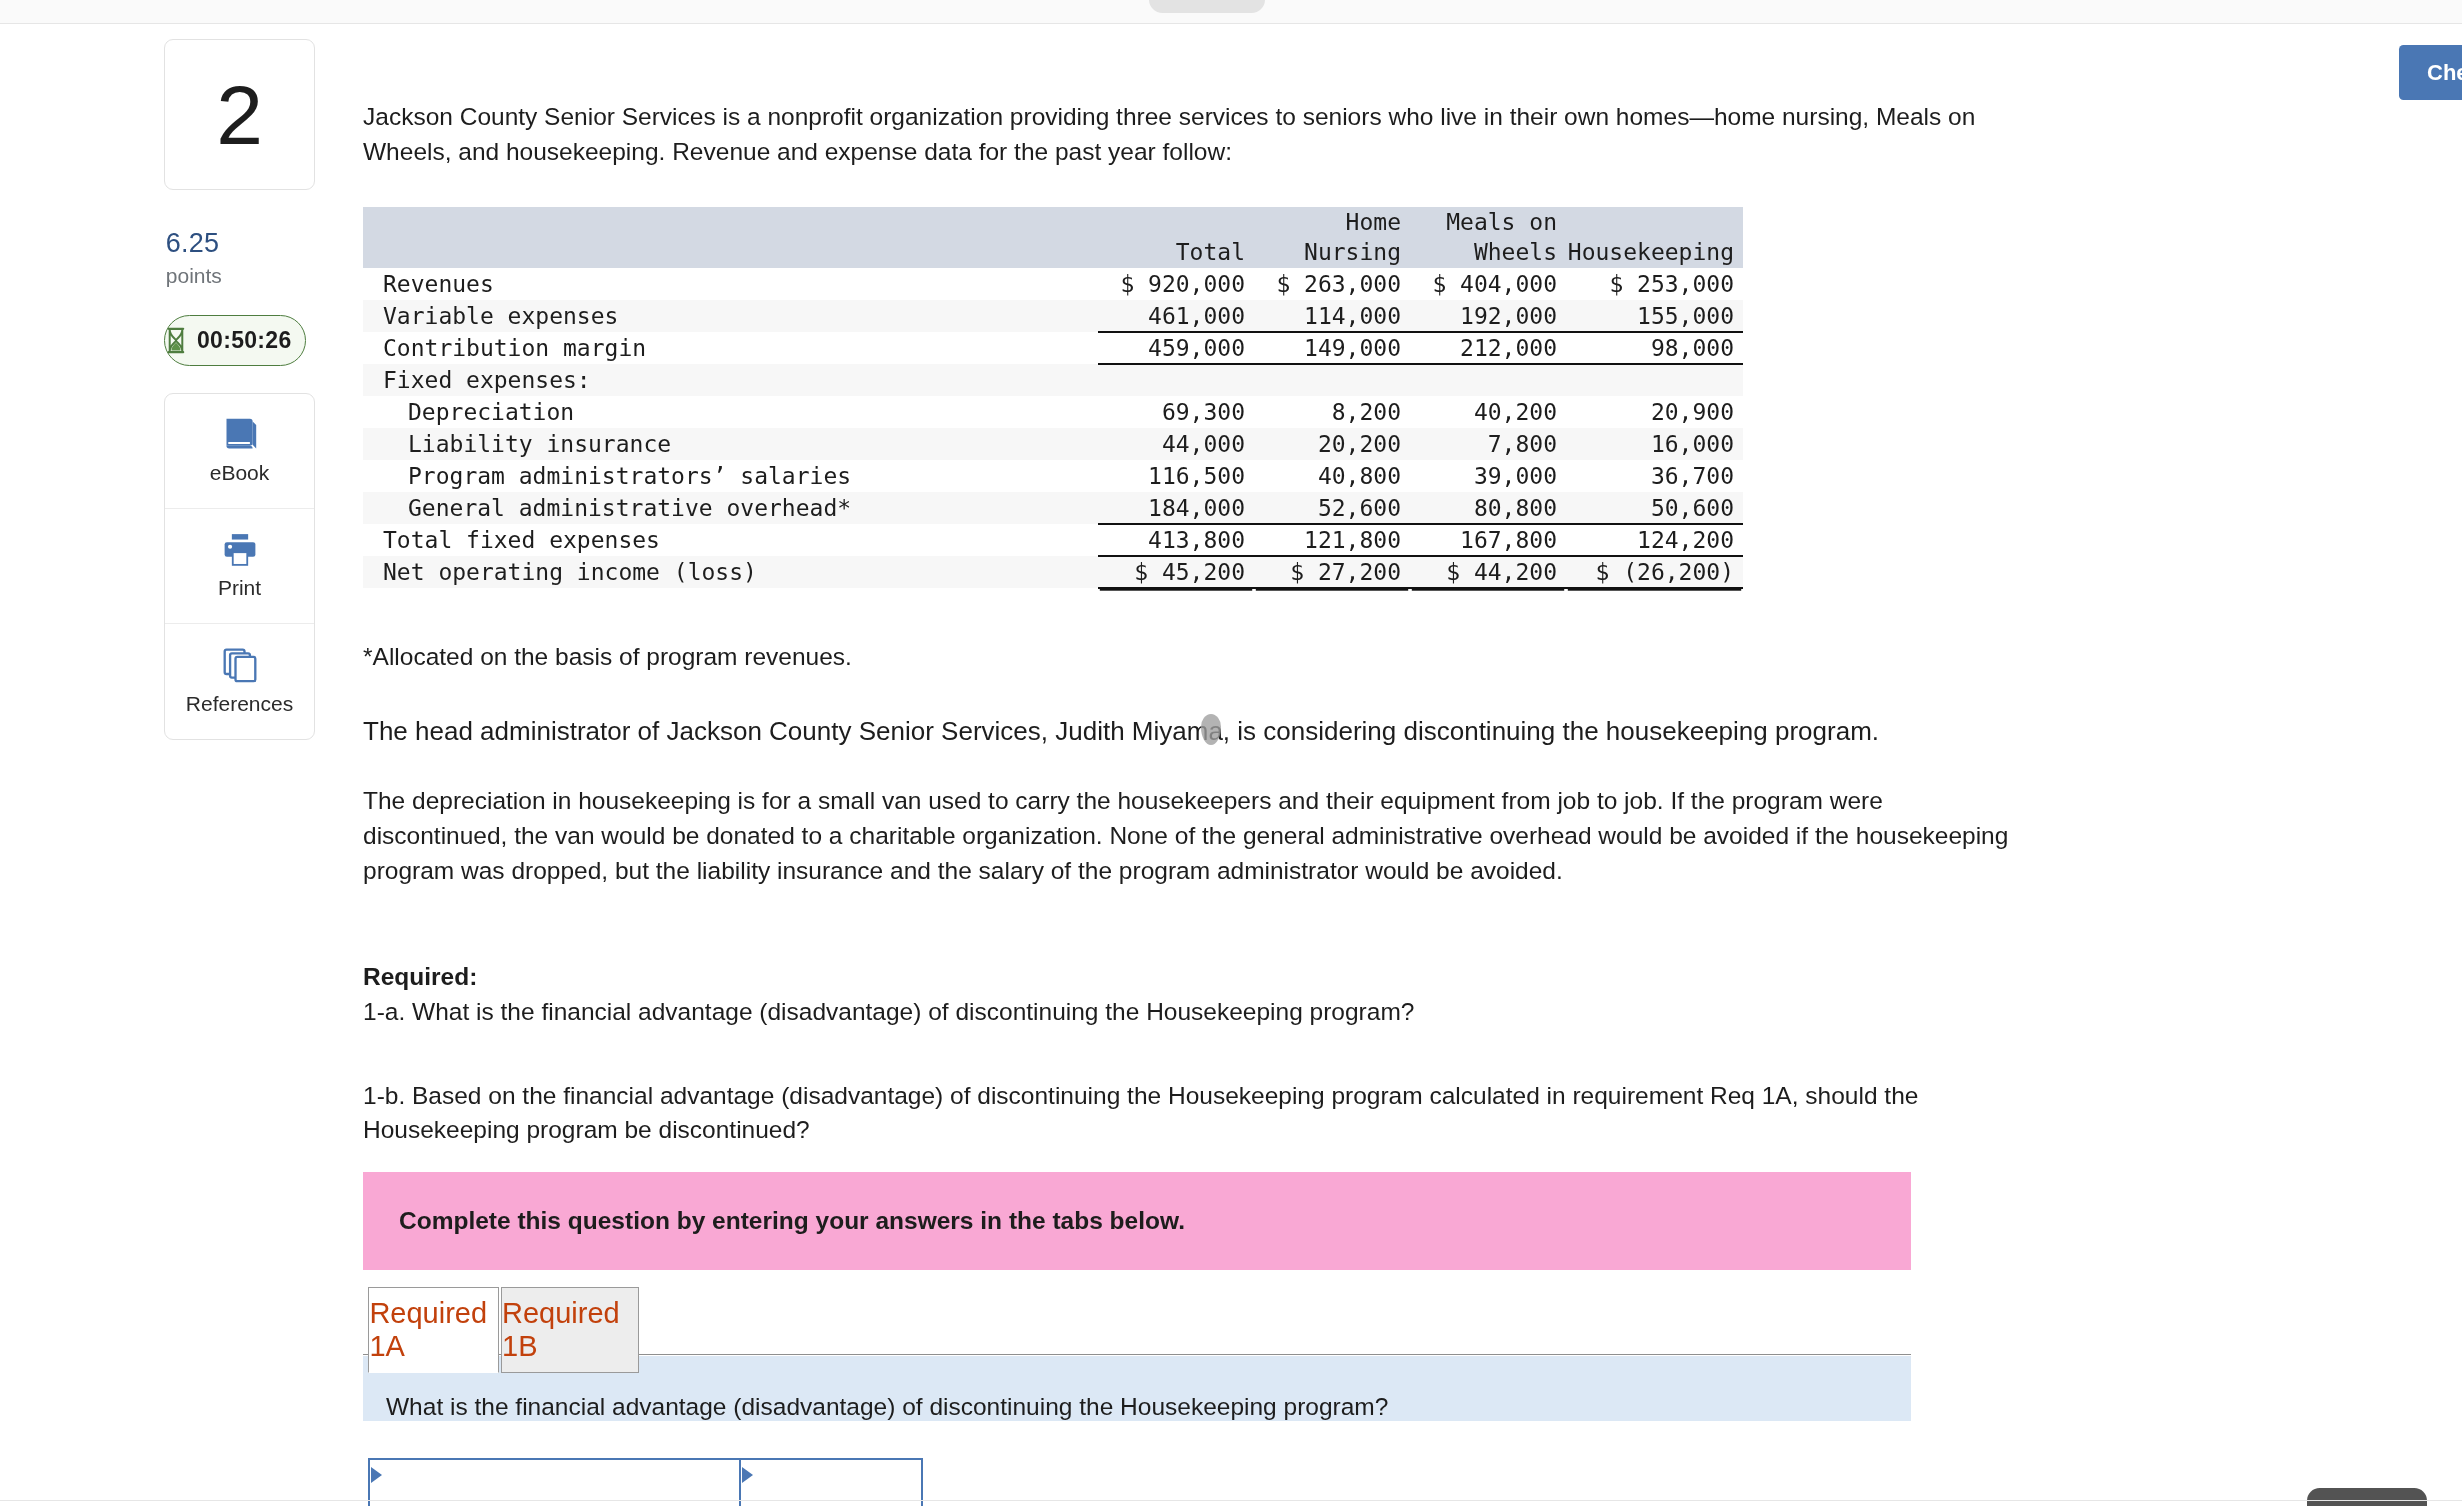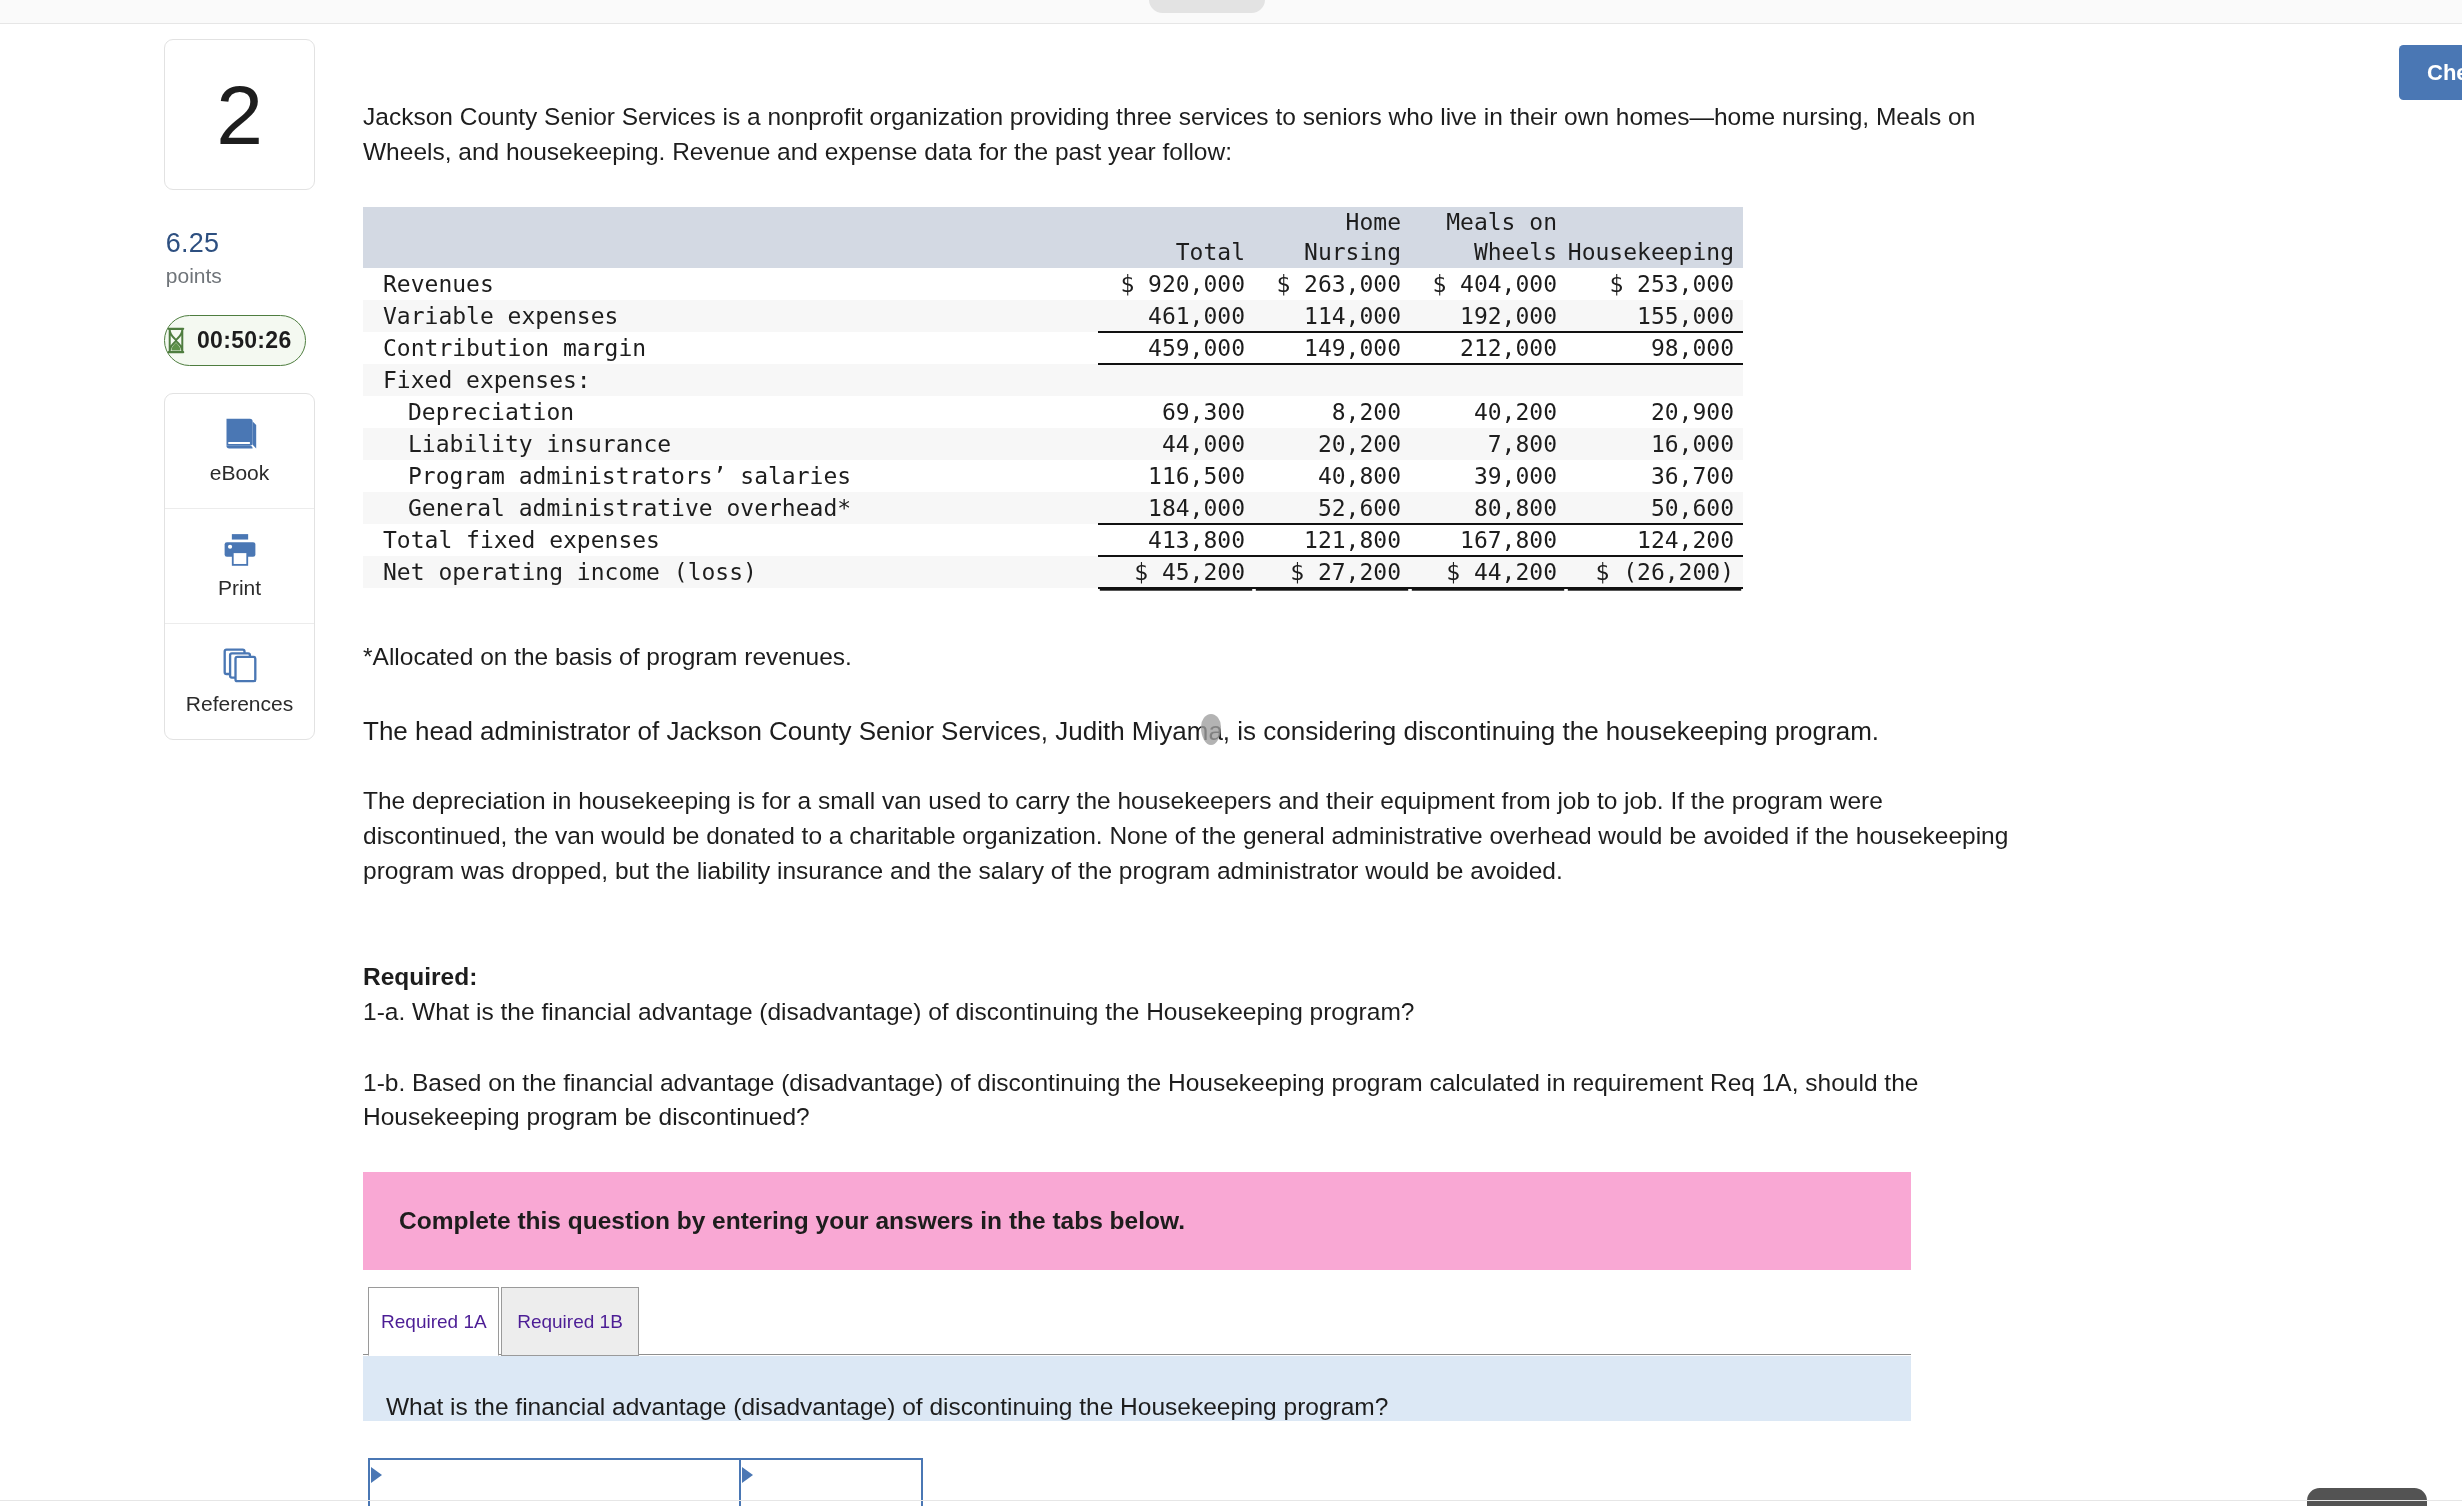--- a/index.html
+++ b/index.html
@@ -122,39 +122,39 @@
   .para3 {
     position: absolute; left: 0; top: 784px; width: 1671px;
     font-size: 24.5px; line-height: 1.42; color: #1d1d1d;
   }
 
   .reqblock {
     position: absolute; left: 0; top: 960px; width: 1689px;
     font-size: 24.5px; line-height: 1.42; color: #1d1d1d;
   }
   .reqblock .req-h { font-weight: bold; }
-  .reqblock .req-b { margin-top: 36px; }
+  .reqblock .req-b { margin-top: 49px; }
 
   
   .banner {
     position: absolute; left: 0; top: 1172px;
     width: 1548px; height: 98px;
     background: #f9a8d4;
     display: flex; align-items: center;
   }
   .banner span {
     font-size: 24.5px; font-weight: bold; color: #1d1d1d; padding-left: 36px;
   }
 
   .tabs { position: absolute; left: 0; top: 1287px; height: 69px; }
   .tab {
     position: absolute; top: 0;
-    height: 69px; width: 131px;
+    height: 86px; width: 131px;
     display: flex; align-items: center; justify-content: center;
-    font-size: 19px; color: #4c1d95;
+    font-size: 29px; color: #c2410c;
     border: 0.9px solid #9a9a9a;
     cursor: pointer;
   }
   .tab.active { left: 5.4px; background: #ffffff; border-bottom-color: #ffffff; z-index: 3; }
   .tab.inactive { left: 138px; width: 138px; background: #ededed; z-index: 2; }
 
   .tabline {
     position: absolute; left: 0; top: 1354px; width: 1548px;
     border-top: 1.8px solid #8f8f8f;
   }

